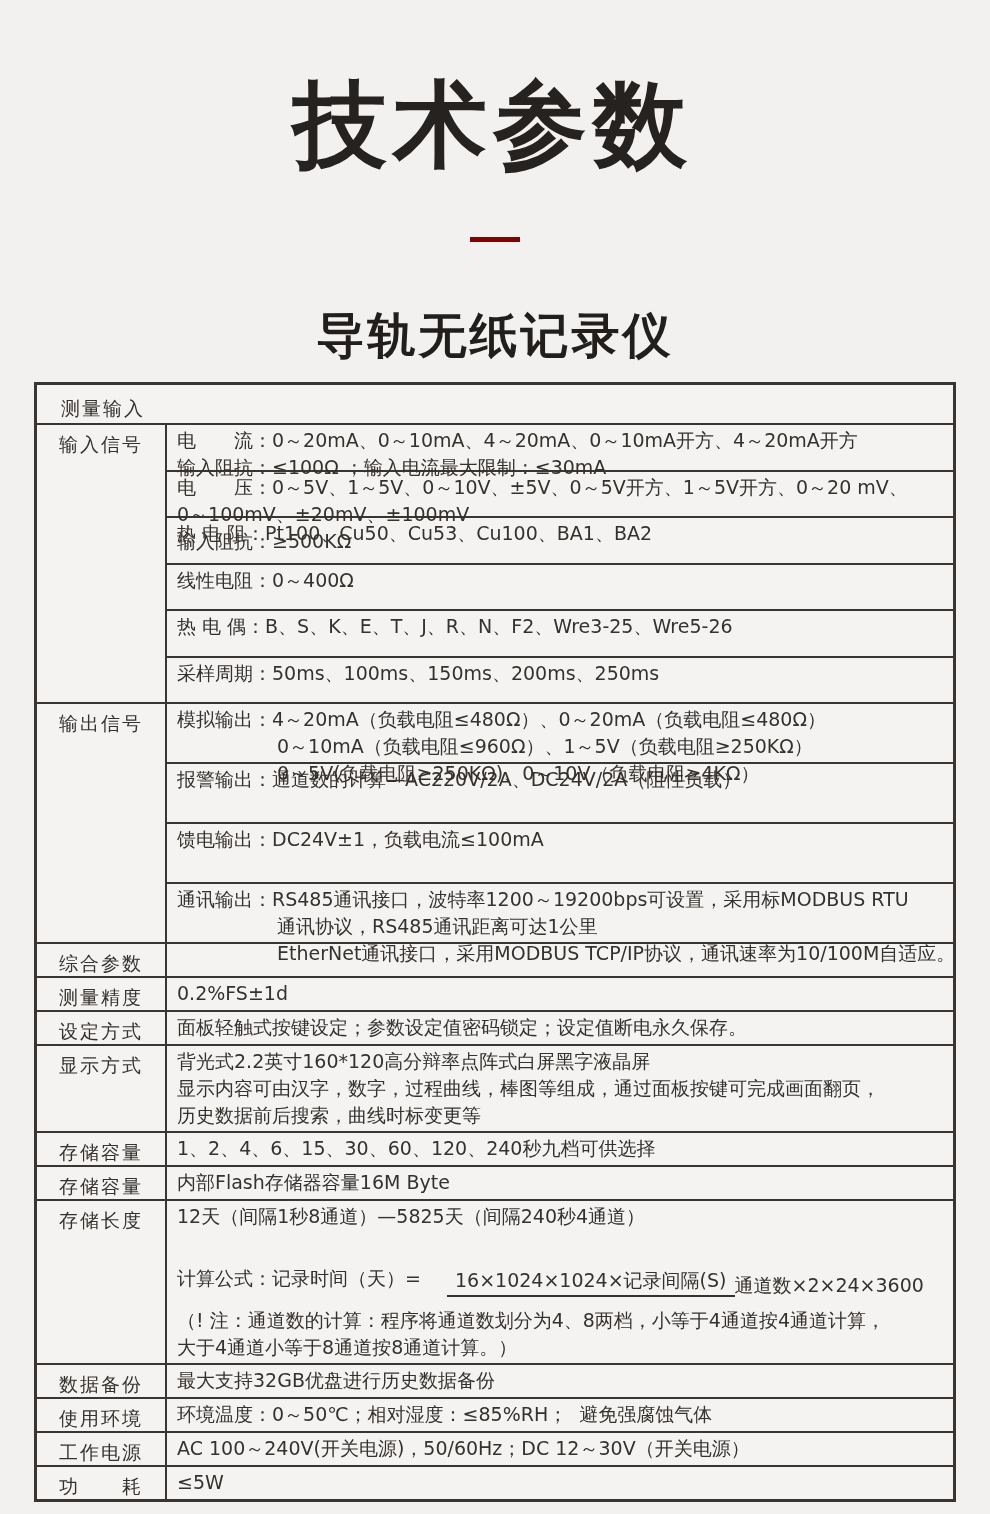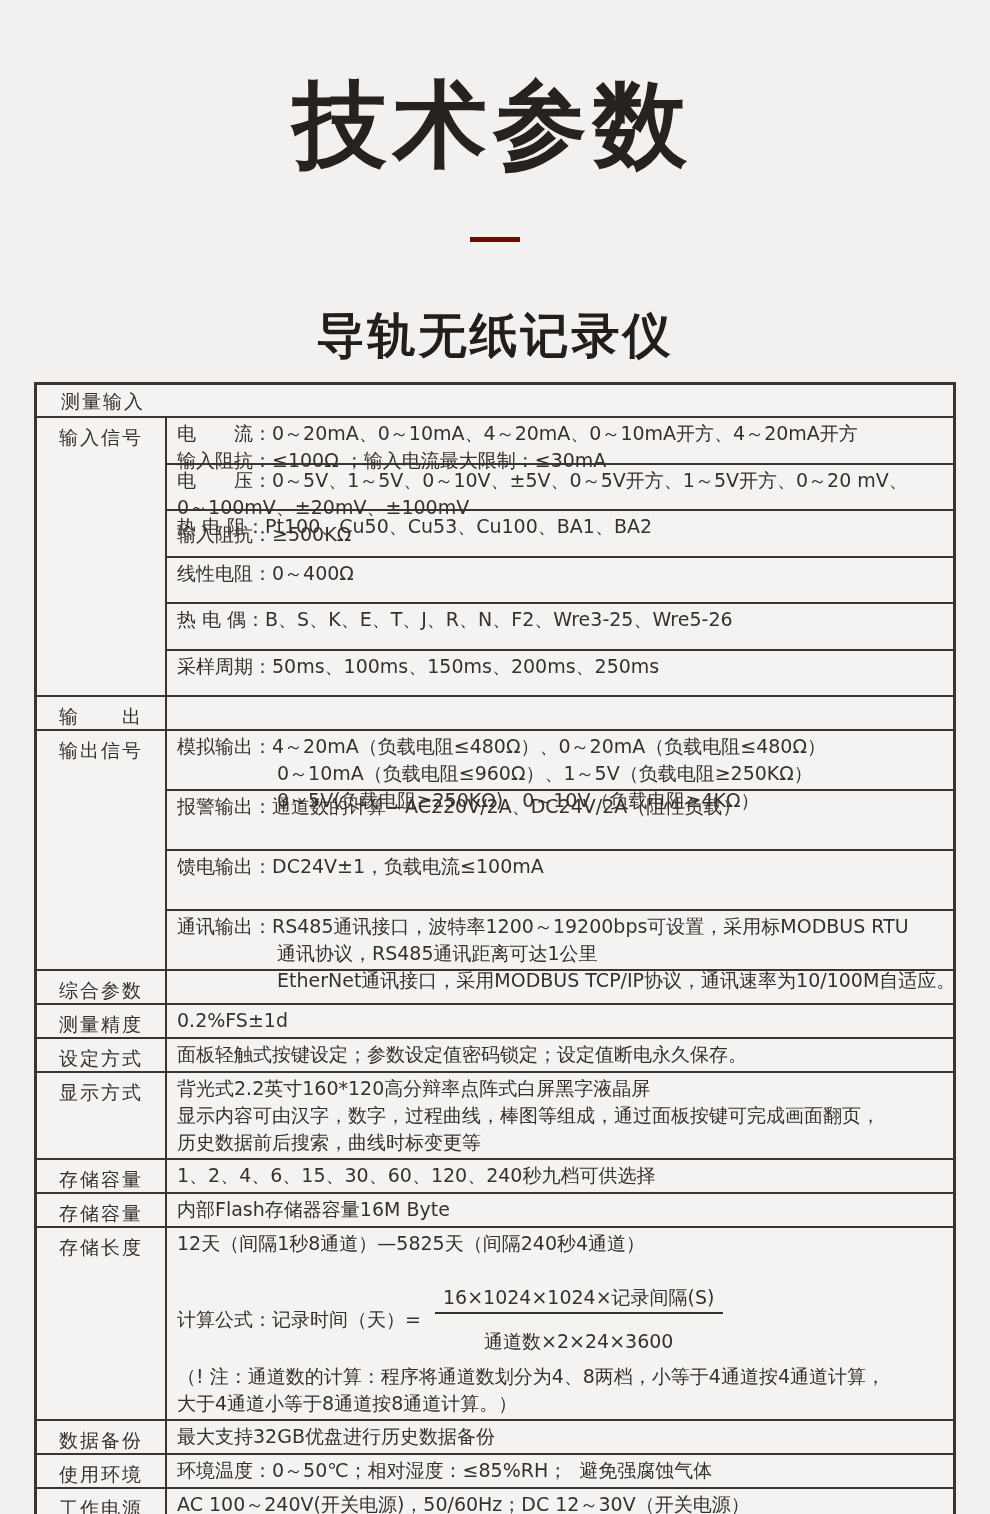--- a/index.html
+++ b/index.html
@@ -35,41 +35,41 @@
   .spec-table{
     width:916px;
     margin:14px auto 0 auto;
     border:3px solid #3a3531;
     font-size:19px;
     line-height:26px;
     background:#f5f3f2;
   }
   .row{display:flex;border-bottom:2px solid #3a3531;}
   .row:last-child{border-bottom:none;}
-  .span-row{display:block;padding:3px 8px 2px 24px;letter-spacing:2px;font-weight:500;}
+  .span-row{display:block;padding:10px 8px 2px 24px;letter-spacing:2px;font-weight:500;}
   .label-cell{
     flex:0 0 128px;width:128px;
     border-right:2px solid #3a3531;
     display:flex;justify-content:center;align-items:flex-start;
     padding-top:6px;letter-spacing:2px;font-weight:500;
     white-space:pre;
   }
   .value-area{flex:1;display:flex;flex-direction:column;min-width:0;}
   .sub-cell{
     border-bottom:2px solid #3a3531;
     padding:2px 4px 2px 10px;
     min-height:26px;
     flex:1;
   }
   .sub-cell:last-child{border-bottom:none;}
   .line{white-space:pre;line-height:27px;}
   .line.indent{padding-left:100px;}
   .spacer{width:100%;}
   .formula-row{display:flex;align-items:center;white-space:pre;line-height:24px;margin:2px 0;}
-  .fraction{display:inline-flex;flex-direction:column;text-align:center;margin-left:8px;}
+  .fraction{display:inline-flex;text-align:center;margin-left:20px;align-items:flex-end;}
   .fraction .num{border-bottom:2px solid #35312d;padding:0 8px 3px 8px;}
   .fraction .den{padding-top:15px;}
 </style>
 </head>
 <body>
 
 <div class="title">技术参数</div>
 <div class="divider"></div>
 <div class="subtitle">导轨无纸记录仪</div>
 <div class="spec-table">
@@ -94,26 +94,20 @@
         </div>
         <div class="sub-cell">
           <div class="line">热 电 偶：B、S、K、E、T、J、R、N、F2、Wre3-25、Wre5-26</div>
         </div>
         <div class="sub-cell">
           <div class="line">采样周期：50ms、100ms、150ms、200ms、250ms</div>
         </div>
       </div>
     </div>
     <div class="row">
-      <div class="label-cell">输　　出</div>
-      <div class="value-area">
-        <div class="sub-cell"></div>
-      </div>
-    </div>
-    <div class="row">
       <div class="label-cell">输出信号</div>
       <div class="value-area">
         <div class="sub-cell">
           <div class="line">模拟输出：4～20mA（负载电阻≤480Ω）、0～20mA（负载电阻≤480Ω）</div>
           <div class="line indent">0～10mA（负载电阻≤960Ω）、1～5V（负载电阻≥250KΩ）</div>
           <div class="line indent">0～5V(负载电阻≥250KΩ)、0～10V（负载电阻≥4KΩ）</div>
         </div>
         <div class="sub-cell">
           <div class="line">报警输出：通道数的计算—AC220V/2A、DC24V/2A（阻性负载）</div>
         </div>

